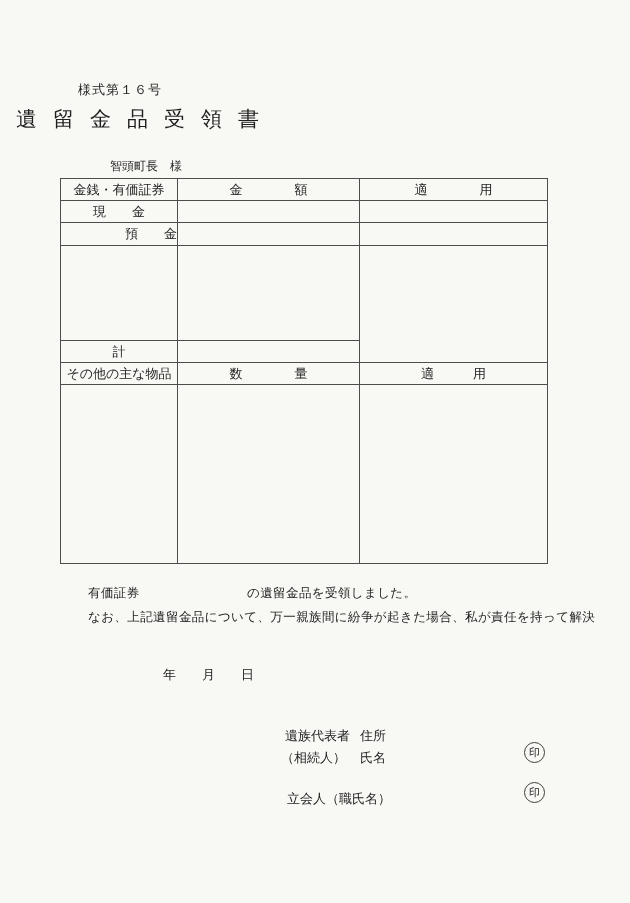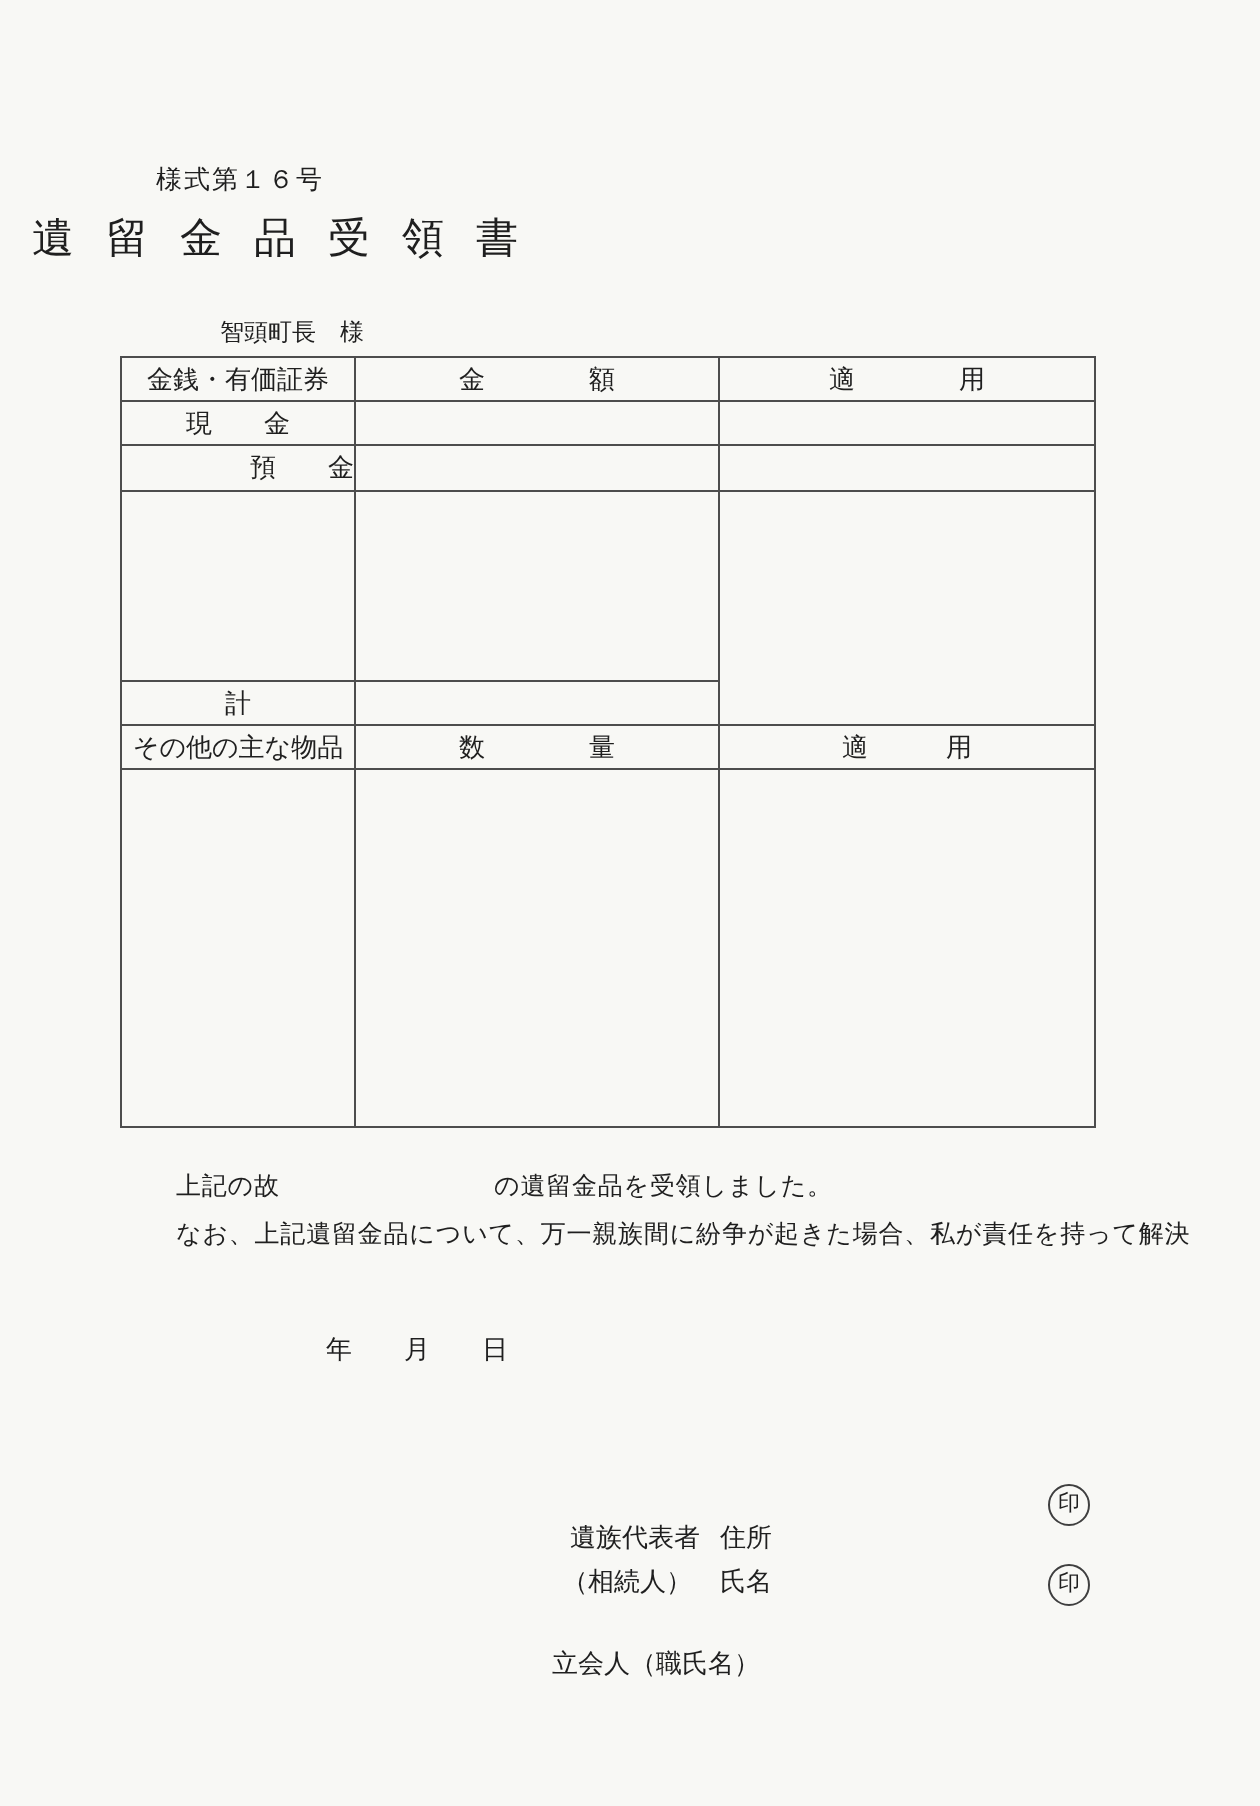--- a/index.html
+++ b/index.html
@@ -33,26 +33,26 @@
   tr.r-blank td { height:95px; }
   tr.r-big td { height:179px; }
 
   .stmt { position:absolute; font-size:12.5px; letter-spacing:0.4px; white-space:pre; }
   .stmt-1a { left:88px;  top:585px; }
   .stmt-1b { left:247px; top:585px; }
   .stmt-2  { left:88px;  top:609px; }
   .stmt-3  { left:71px;  top:632px; }
   .date-line { position:absolute; left:163px; top:666px; font-size:13px; white-space:pre; }
 
-  .sig { position:absolute; font-size:13px; white-space:pre;margin-top:33px; }
+  .sig { position:absolute; font-size:13px; white-space:pre; }
   .sig-rep   { left:285px; top:727px; }
   .sig-addr  { left:360px; top:727px;text-align:right; }
   .sig-heir  { left:281px; top:749px; }
   .sig-name  { left:360px; top:749px; }
-  .sig-wit   { left:276px; top:790px; }
+  .sig-wit   { left:287px; top:790px; }
 
   .seal {
     position:absolute; left:524px; width:21px; height:21px;
     border:1px solid #3f3f3f; border-radius:50%;
     font-size:11px; line-height:19px; text-align:center;
   }
   .seal-1 { top:742px; }
   .seal-2 { top:782px; }
 </style>
 </head>
@@ -103,21 +103,21 @@
         <td>適　　　用</td>
       </tr>
       <tr class="r-big">
         <td></td>
         <td></td>
         <td></td>
       </tr>
     </tbody>
   </table>
 
-  <div class="stmt stmt-1a">上記の故</div>
+  <div class="stmt stmt-1a">有価証券</div>
   <div class="stmt stmt-1b">の遺留金品を受領しました。</div>
   <div class="stmt stmt-2">なお、上記遺留金品について、万一親族間に紛争が起きた場合、私が責任を持って解決</div>
 
   <div class="date-line">年　　月　　日</div>
 
   <div class="sig sig-rep">遺族代表者</div>
   <div class="sig sig-addr">住所</div>
   <div class="sig sig-heir">（相続人）</div>
   <div class="sig sig-name">氏名</div>
   <div class="seal seal-1">印</div>

